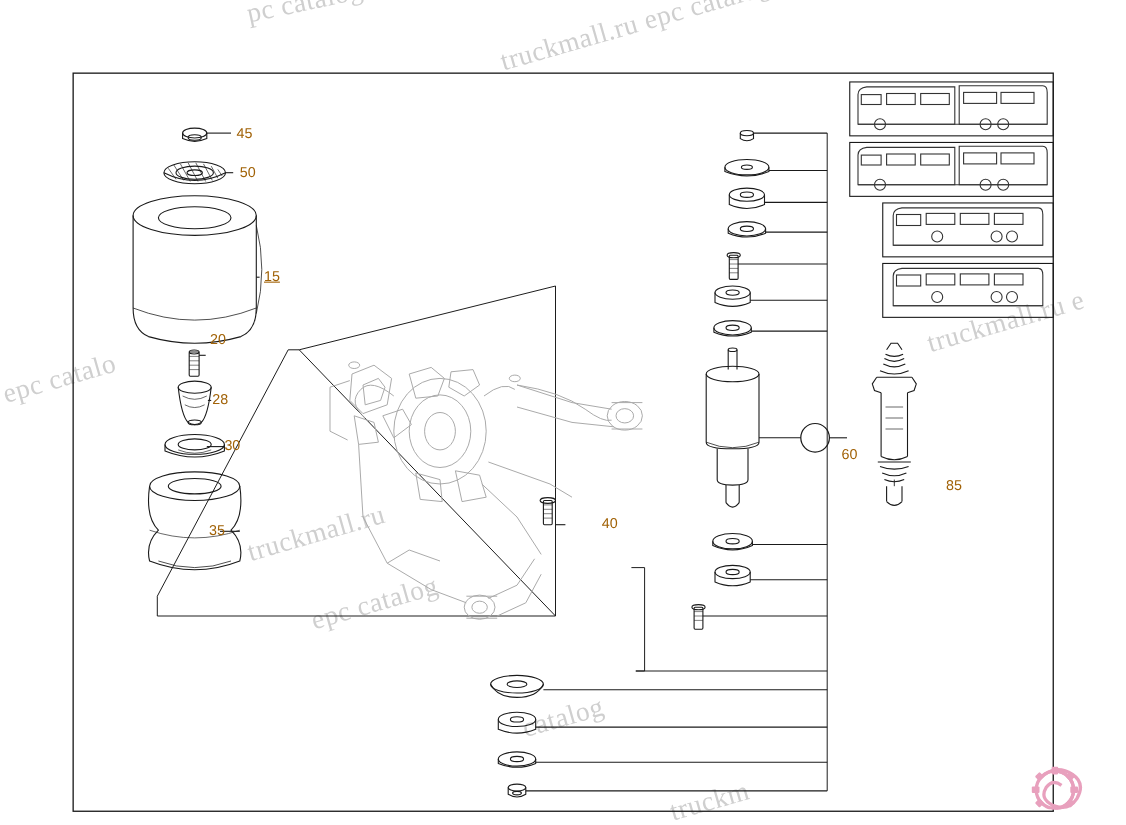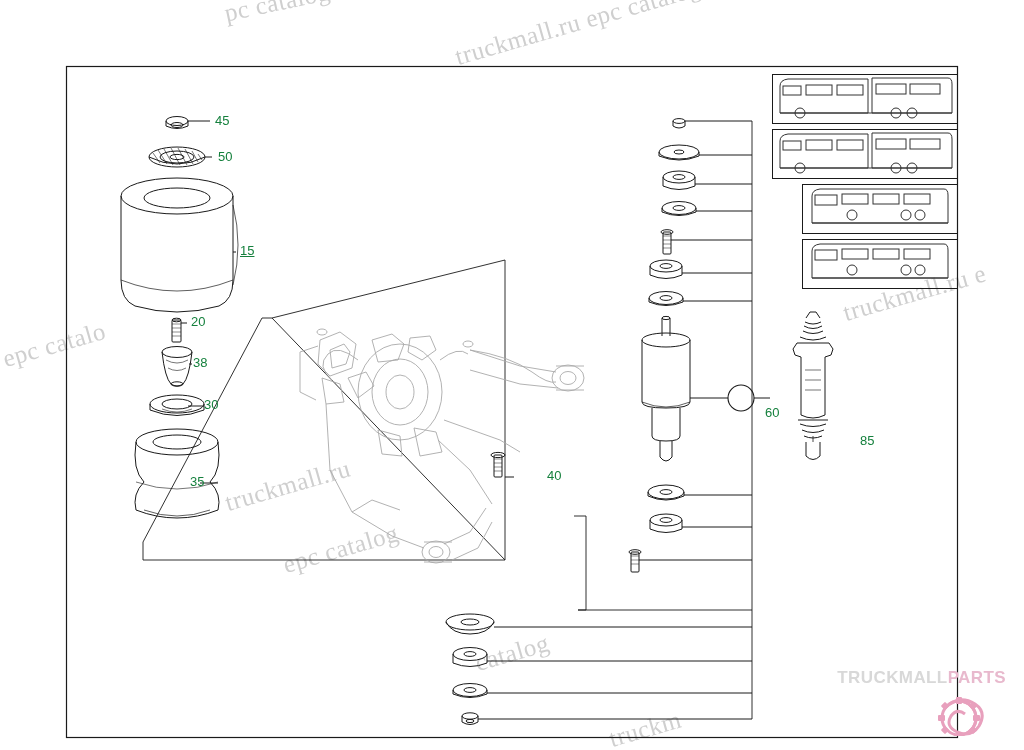--- a/index.html
+++ b/index.html
@@ -31,21 +31,21 @@
     color: #cfcfcf;
     font-size: 25px;
     letter-spacing: 0.5px;
     white-space: nowrap;
     user-select: none;
     font-family: "Liberation Serif", serif;
   }
   .callout {
     position: absolute;
     font-size: 13px;
-    color: #15803d;
+    color: #a16207;
     font-family: "Liberation Sans", sans-serif;
     white-space: nowrap;
   }
   .brand {
     position: absolute;
     right: 14px;
     bottom: 14px;
     width: 165px;
     height: 70px;
   }
@@ -415,33 +415,30 @@
         <line x1="812" y1="278" x2="948" y2="278" stroke="#333"></line>
       </g>
 
     </g>
   </svg>
 
   <div>
     <div class="callout" style="left:215px; top:113px;">45</div>
     <div class="callout" style="left:218px; top:149px;">50</div>
     <div class="callout" style="left:240px; top:243px;text-decoration:underline;">15</div>
-    <div class="callout" style="left:191px; top:314px;">20</div>
-    <div class="callout" style="left:193px; top:355px;">38</div>
+    <div class="callout" style="left:191px; top:301px;">20</div>
+    <div class="callout" style="left:193px; top:355px;">28</div>
     <div class="callout" style="left:204px; top:397px;">30</div>
     <div class="callout" style="left:190px; top:474px;">35</div>
     <div class="callout" style="left:519px; top:468px;margin-left:28px;">40</div>
     <div class="callout" style="left:765px; top:390px;margin-top:15px;">60</div>
     <div class="callout" style="left:815px; top:433px;padding-left:45px;">85</div>
   </div>
 
   <div class="brand">
-    <div class="brand-text">
-      <span>TRUCKMALL</span><span class="pink">PARTS</span>
-    </div>
     <svg viewBox="0 0 165 70" width="165" height="70">
       <g transform="translate(92,38)">
         <g fill="none" stroke="#e8a0bd" stroke-width="3">
           <circle cx="22" cy="14" r="17"></circle>
           <path d="M22 -3 a17 17 0 0 1 0 34"></path>
           <path d="M8 4 q14 -14 30 -4 q12 8 4 22 q-8 12 -22 6 q-12 -6 -6 -16 q6 -8 14 -2"></path>
         </g>
         <g fill="#e8a0bd">
           <rect x="19" y="-7" width="6" height="7" rx="1"></rect>
           <rect x="19" y="28" width="6" height="7" rx="1"></rect>

